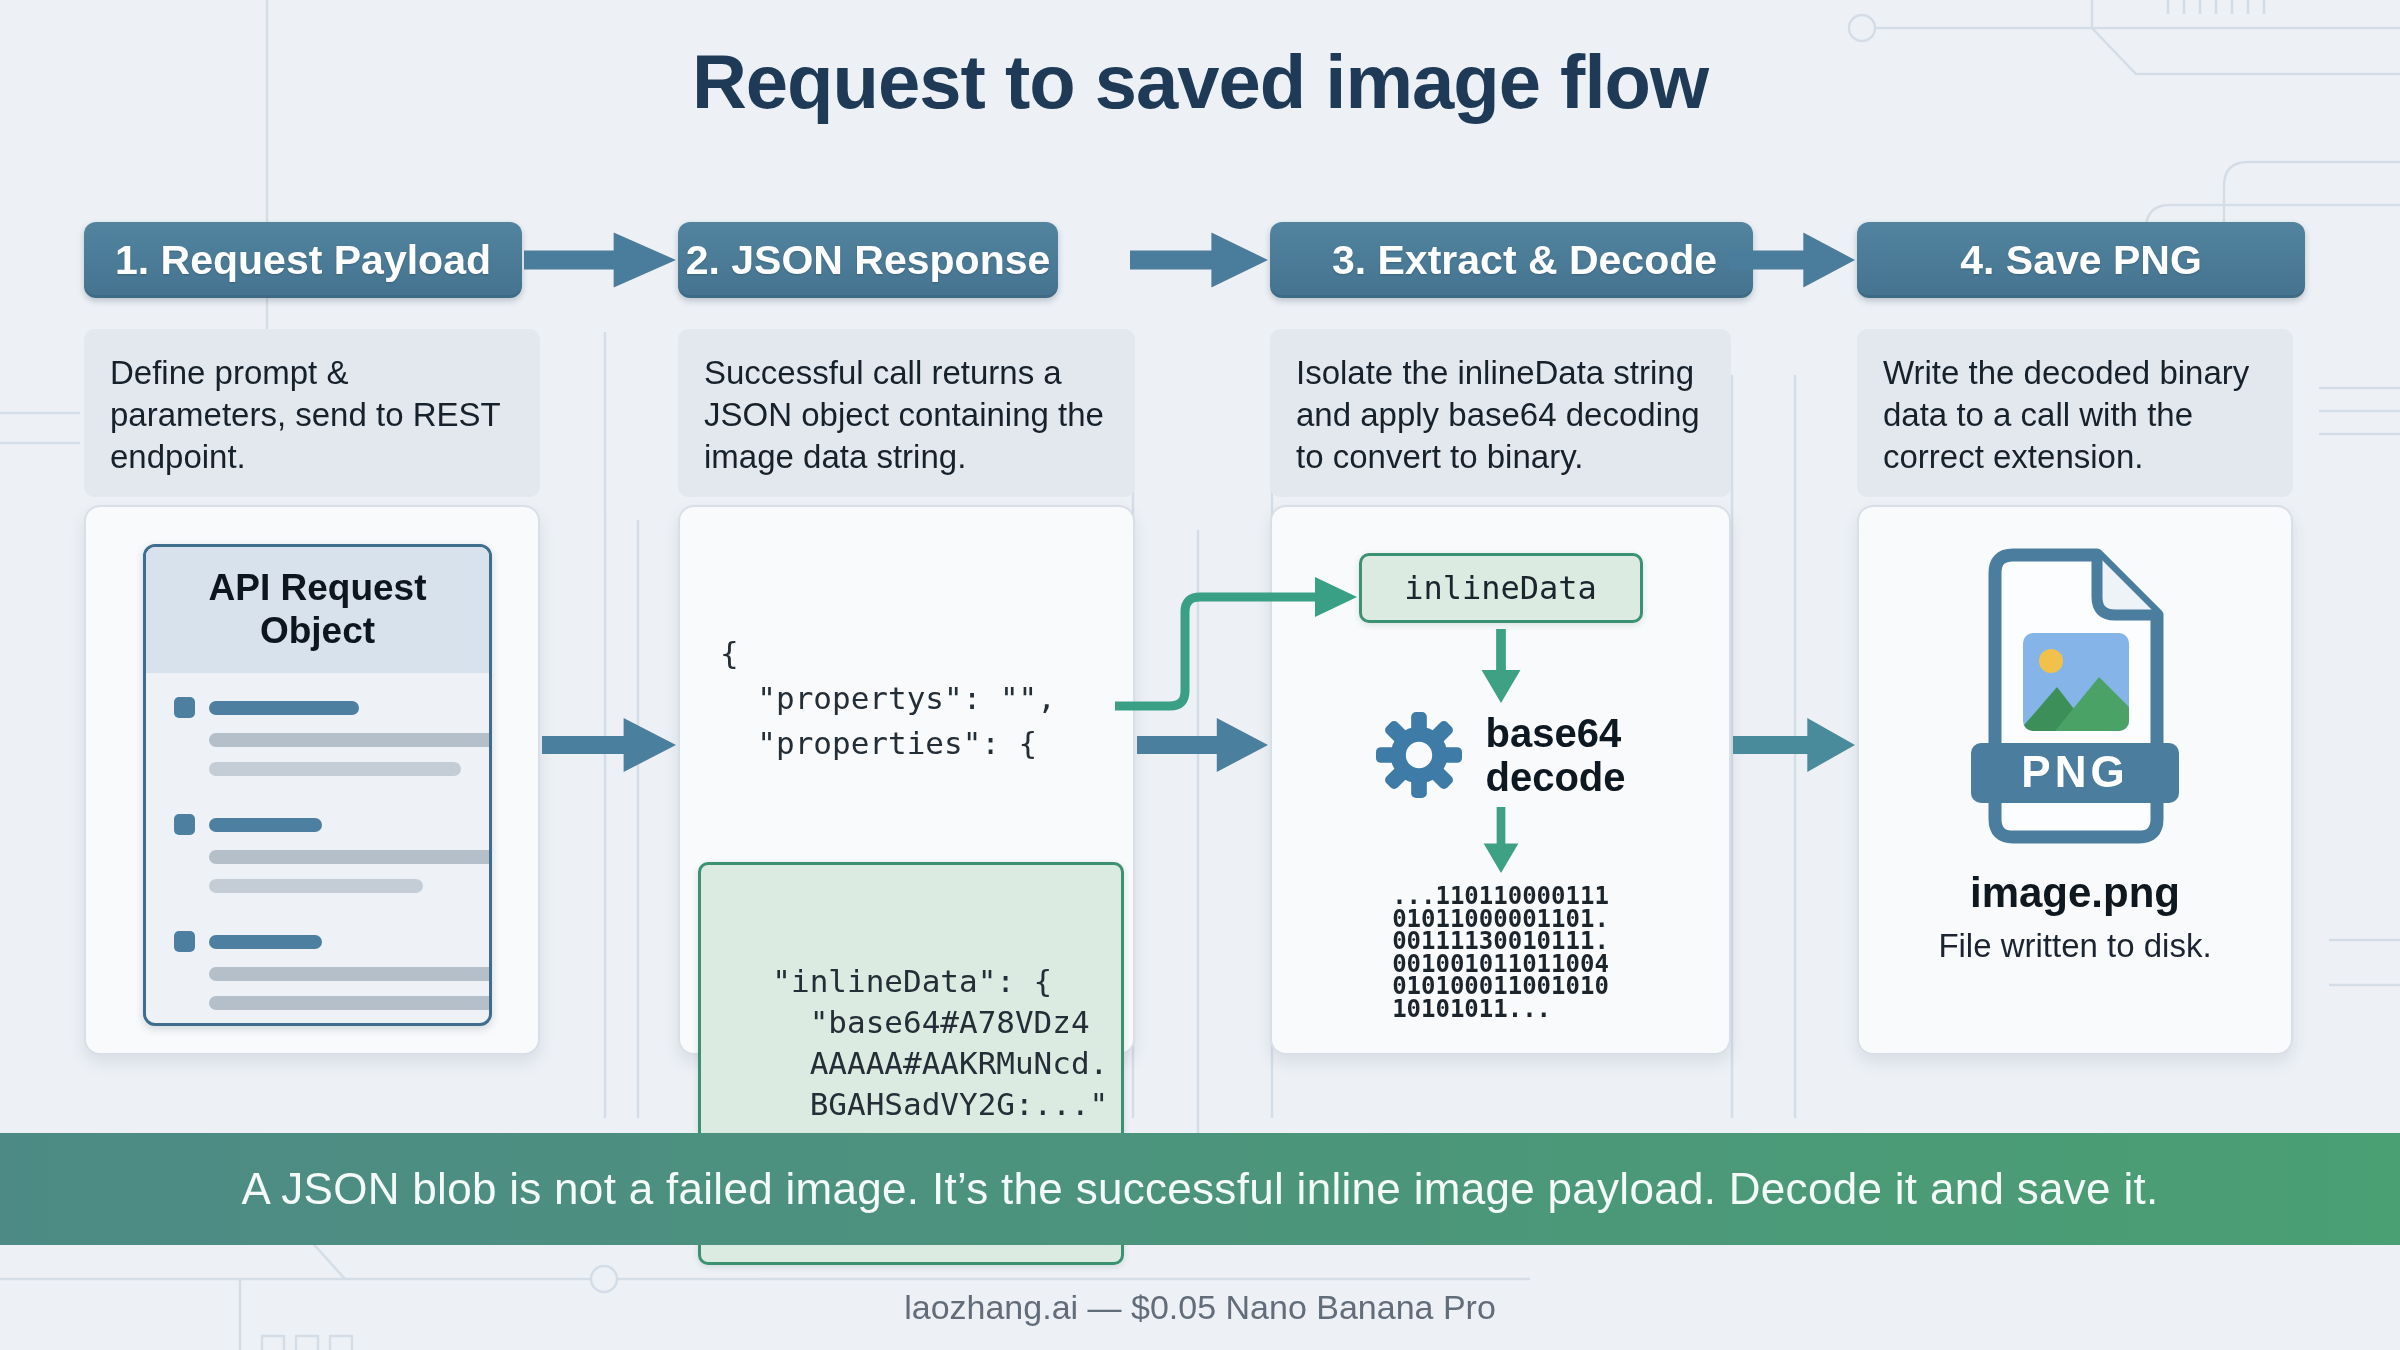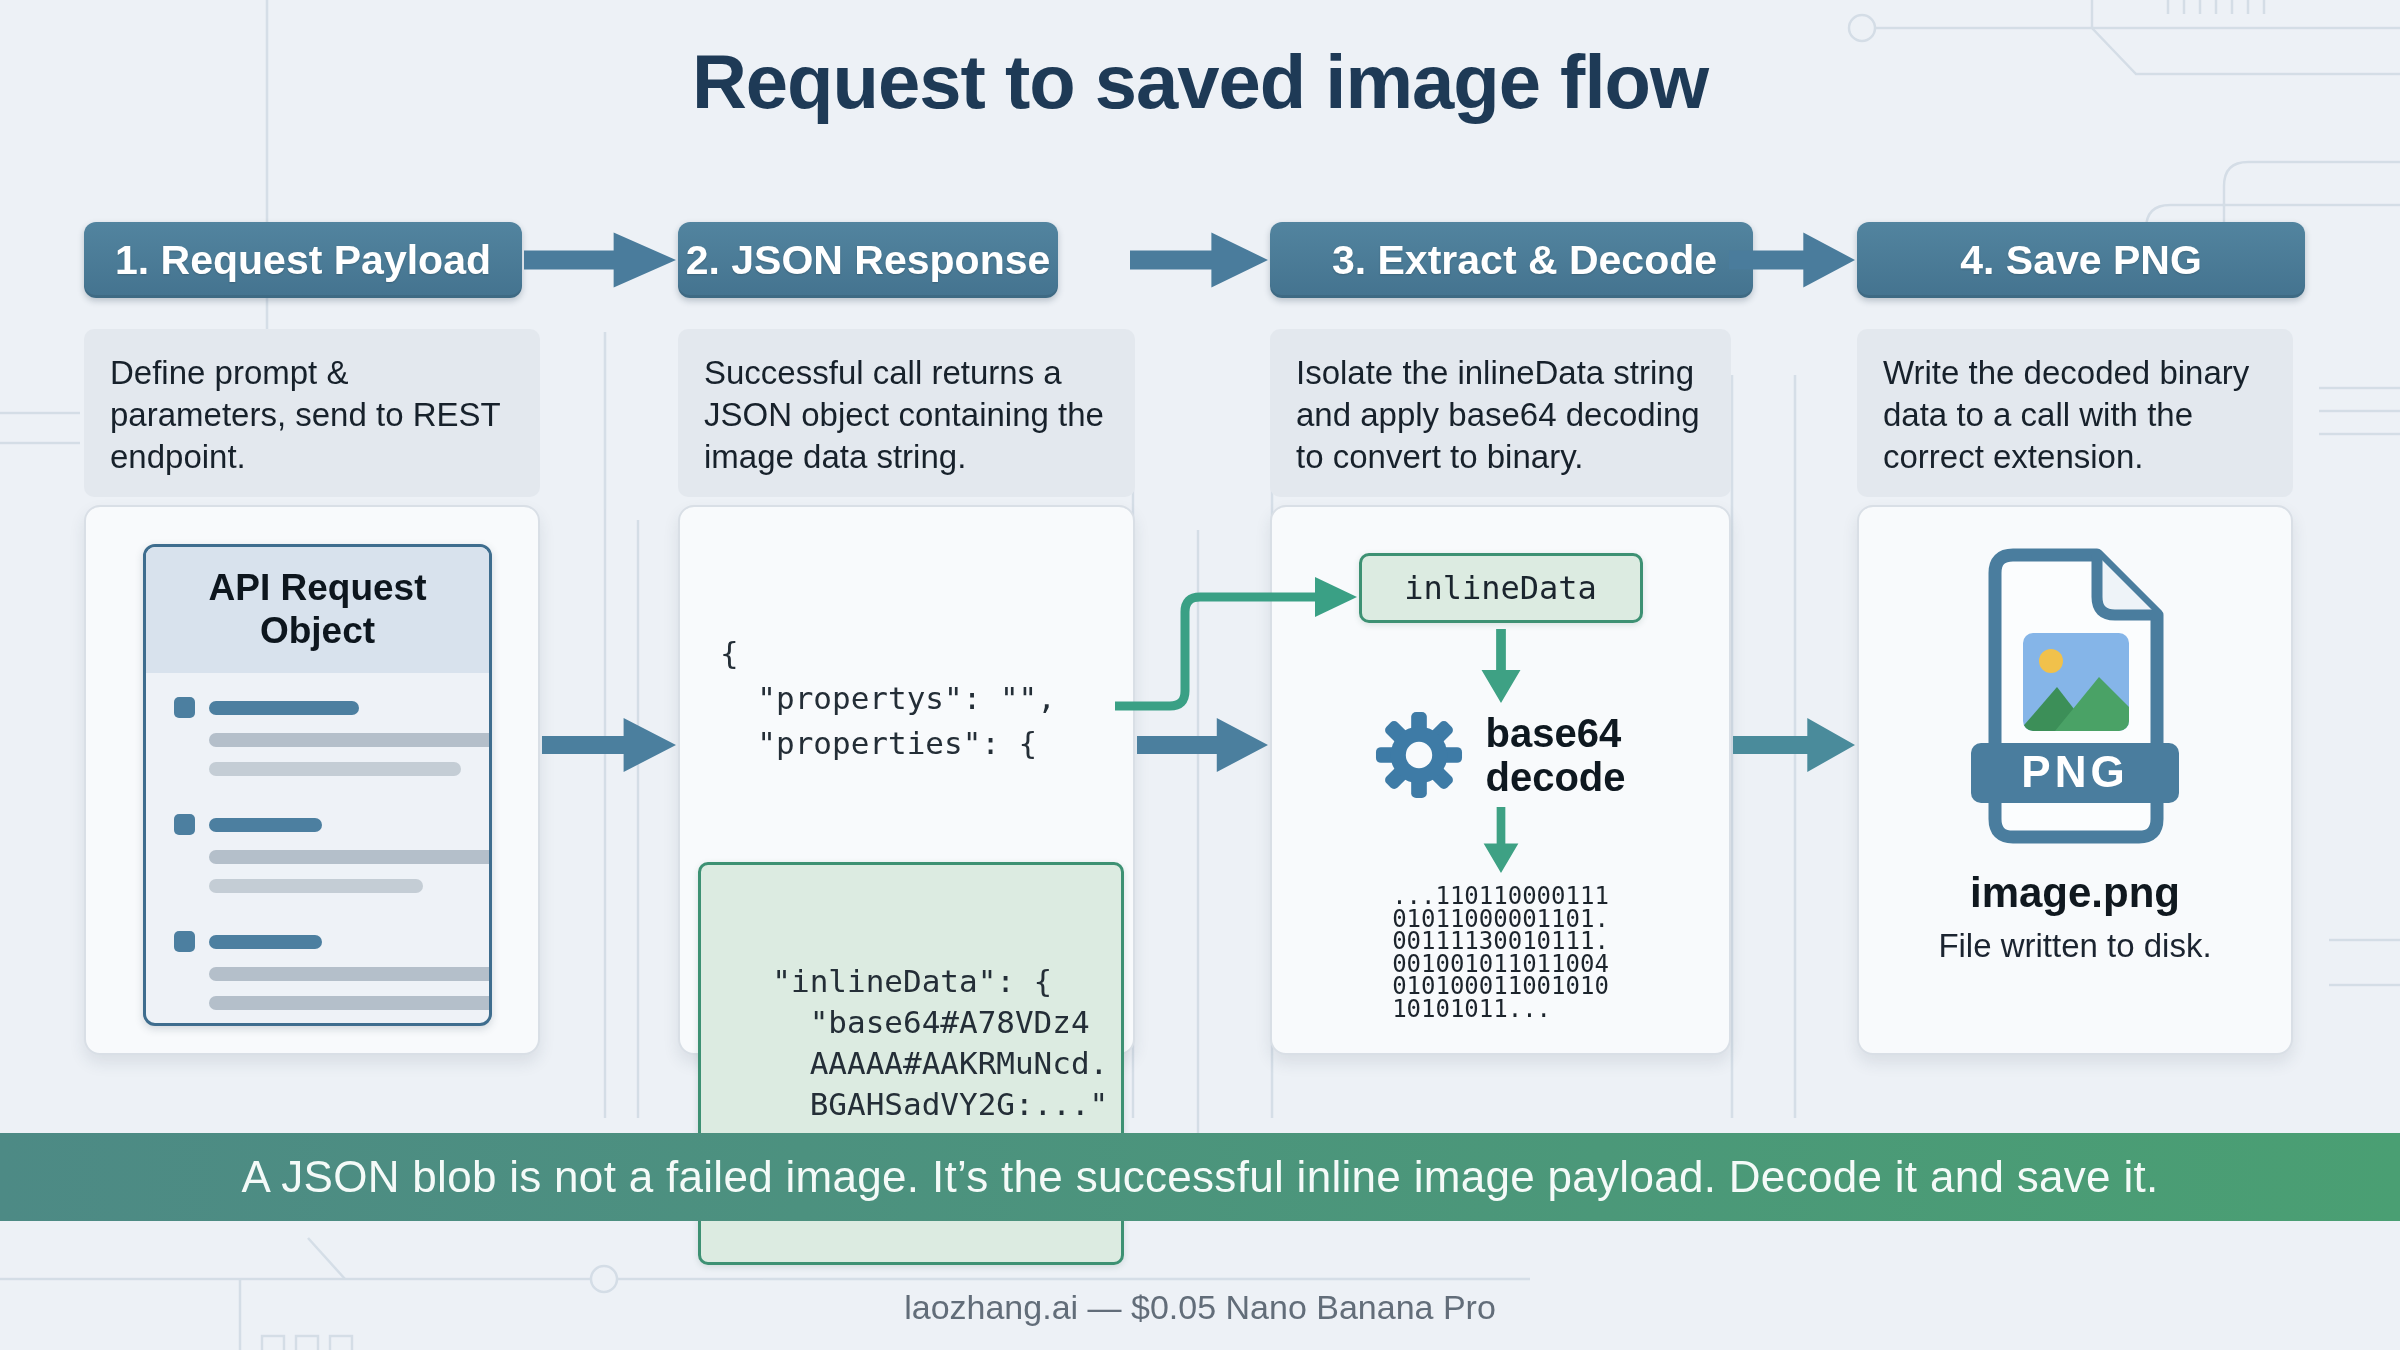--- a/index.html
+++ b/index.html
@@ -69,39 +69,39 @@
   .chip{margin-top:46px;width:284px;height:70px;box-sizing:border-box;
     background:#dcebe1;border:3px solid #3d9173;border-radius:10px;
     display:flex;align-items:center;justify-content:center;
     font-family:"DejaVu Sans Mono","Liberation Mono",monospace;
     font-size:32px;color:#1b252e;box-shadow:0 2px 6px rgba(40,90,70,.15);}
   .v-arrow{margin:6px 0;}
   .gear-row{display:flex;align-items:center;gap:22px;margin:2px 0;}
   .decode-label{font-size:40px;line-height:1.1;font-weight:bold;color:#0e1820;
     white-space:pre-line;text-align:left;}
   .binary{margin-top:6px;font-family:"DejaVu Sans Mono","Liberation Mono",monospace;
-    font-size:24px;line-height:22.5px;font-weight:normal;color:#1c242c;white-space:pre;}
+    font-size:24px;line-height:22.5px;font-weight:bold;color:#1c242c;white-space:pre;}
 
   
   .p-stack{position:absolute;inset:0;display:flex;flex-direction:column;align-items:center;}
   .png-icon{margin-top:38px;}
   .filename{margin-top:20px;font-size:42px;font-weight:bold;color:#10181f;}
   .caption{margin-top:10px;font-size:33px;color:#1b2430;}
 
   
   .harrow,.carrow{position:absolute;z-index:3;}
   .harrow{top:222px;height:76px;}
   .carrow{top:705px;height:80px;}
   .harrow svg,.carrow svg{width:100%;height:100%;}
 
   
   .elbow{position:absolute;left:1095px;top:555px;width:280px;height:180px;z-index:4;}
 
   
-  .banner{position:absolute;left:0;top:1133px;width:2400px;height:88px;z-index:2;
+  .banner{position:absolute;left:0;top:1133px;width:2400px;height:112px;z-index:2;
     background:linear-gradient(90deg,#4d8a85 0%,#4a9f73 100%);
     display:flex;align-items:center;justify-content:center;
     color:#f4faf8;font-size:44px;letter-spacing:.3px;}
   .footer{position:absolute;left:0;top:1288px;width:100%;text-align:center;
     font-size:34px;color:#626d79;z-index:2;}
 </style>
 </head>
 <body>
 
 <div class="page">

